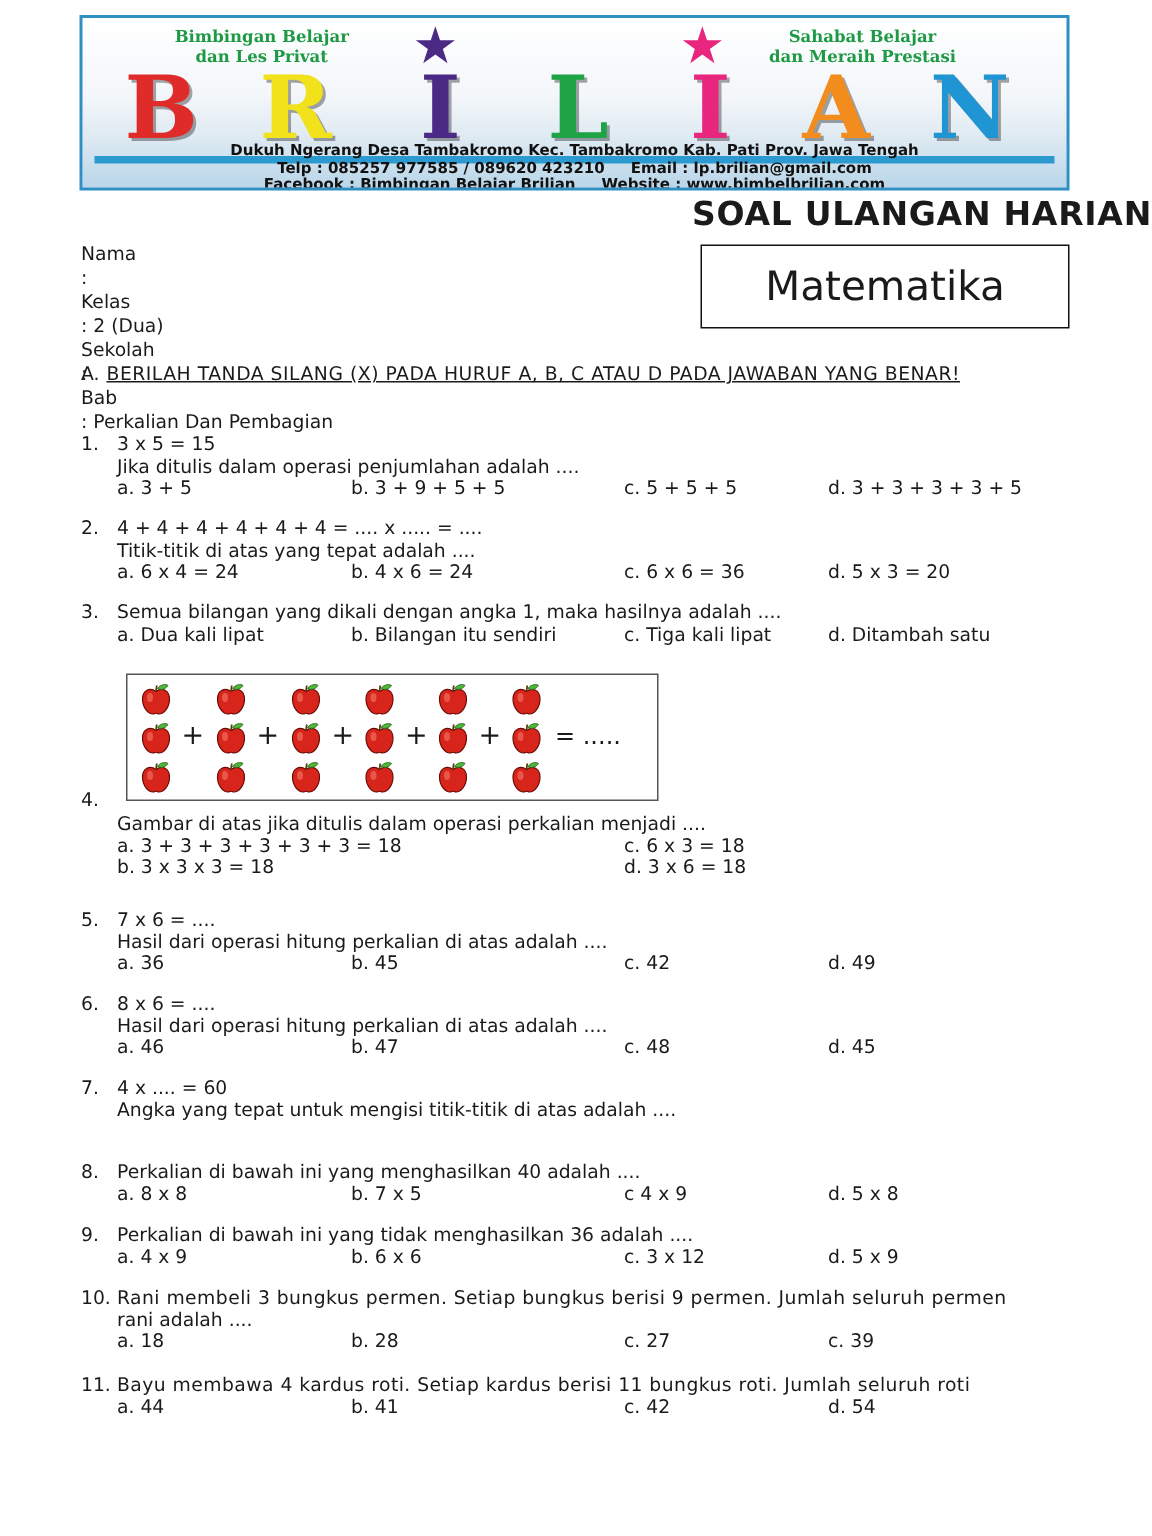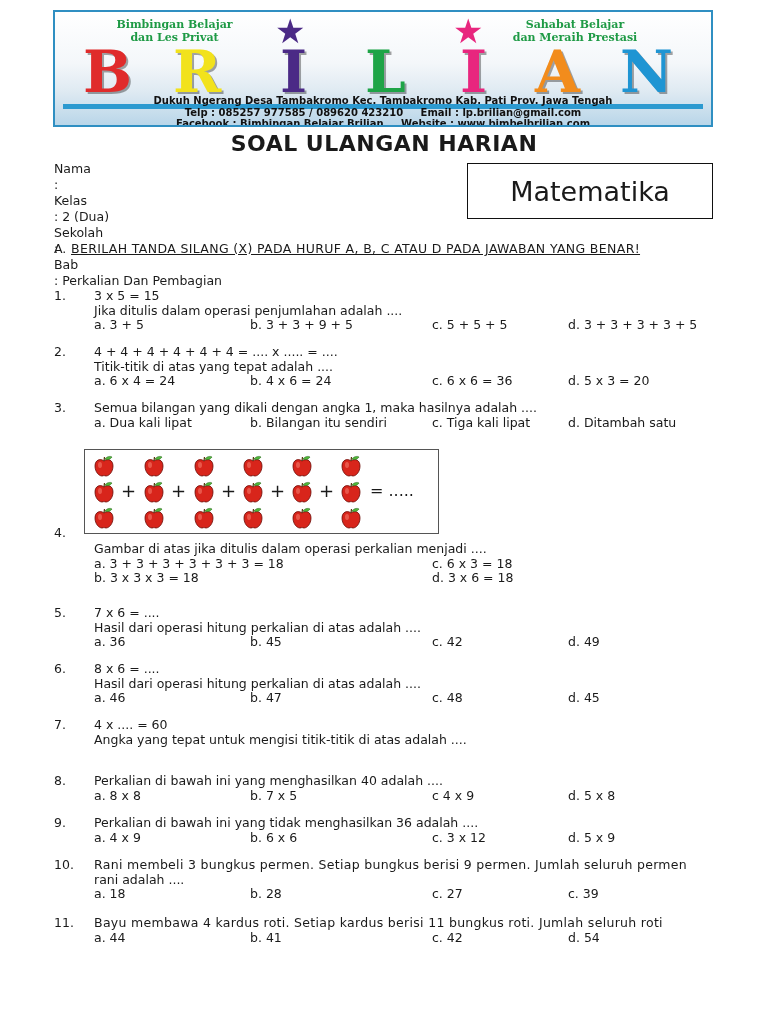--- a/index.html
+++ b/index.html
@@ -7,32 +7,32 @@
   .banner{position:absolute;left:53px;top:10px;width:660px;height:117px;border:2px solid #2f8fc2;box-sizing:border-box;
     background:linear-gradient(180deg,#ffffff 0%,#f4f7fa 45%,#dfeaf2 70%,#b9d6e9 100%);overflow:hidden;}
   .banner .tag{position:absolute;font-family:"DejaVu Serif","Liberation Serif",serif;font-weight:bold;color:#1e9a45;font-size:11px;text-align:center;line-height:13px;}
   .banner .tag.left{left:52px;top:6px;width:135px;}
   .banner .tag.right{left:445px;top:6px;width:150px;}
   .banner .letter{position:absolute;top:30px;font-family:"DejaVu Serif","Liberation Serif",serif;font-weight:bold;font-size:58px;line-height:60px;
     text-shadow:2px 2px 0 rgba(0,0,0,0.35);}
   .banner .star{position:absolute;font-size:34px;line-height:34px;}
   .banner .bar{position:absolute;left:8px;right:8px;top:92px;height:5px;background:#2c9ad0;}
   .banner .info{position:absolute;left:0;right:0;font-weight:bold;font-size:10px;text-align:center;color:#111;line-height:11px;}
-  .title{position:absolute;left:0;width:768px;top:131px;text-align:center;font-weight:bold;font-size:22px;letter-spacing:0.5px;}
+  .title{position:absolute;left:0;width:768px;top:131px;text-align:right;font-weight:bold;font-size:22px;letter-spacing:0.5px;}
   .meta{position:absolute;left:54px;top:161px;font-size:12.5px;line-height:16px;}
   .meta .row{display:flex;flex-direction:column;}
   .meta .k{width:90px;}
   .subject-box{position:absolute;left:467px;top:163px;width:246px;height:56px;border:1.5px solid #111;box-sizing:border-box;
     display:flex;align-items:center;justify-content:center;font-size:27px;}
   .instr{position:absolute;left:54px;top:241px;width:660px;font-size:12.5px;line-height:16px;display:flex;}
   .instr .lbl{width:17px;}
   .instr .txt{flex:1;text-decoration:underline;text-align:justify;letter-spacing:0.35px;}
   .q{position:absolute;left:54px;width:662px;font-size:12.5px;line-height:14.5px;}
   .q .num{position:absolute;left:0;top:0;}
-  .q .body{margin-left:40px;}
+  .q .body{margin-left:24px;}
   .q .opts{position:relative;height:14.5px;}
   .q .opts span{position:absolute;top:0;white-space:nowrap;}
   .o0{left:0;} .o1{left:156px;} .o2{left:338px;} .o3{left:474px;}
   .q .justify{text-align:justify;letter-spacing:0.3px;}
   .pic{position:absolute;left:84px;top:449px;width:355px;height:85px;border:1px solid #555;box-sizing:border-box;background:#fff;}
   .apple{position:absolute;width:22px;height:22px;}
   .sym{position:absolute;font-size:18px;line-height:20px;}
 </style>
 </head>
 <body>
@@ -89,21 +89,21 @@
   <span class="txt">BERILAH TANDA SILANG (X) PADA HURUF A, B, C ATAU D PADA JAWABAN YANG BENAR!</span>
 </div>
 
 <div class="q" style="top:289px;">
   <span class="num">1.</span>
   <div class="body">
     <div>3 x 5 = 15</div>
     <div>Jika ditulis dalam operasi penjumlahan adalah ....</div>
     <div class="opts">
       <span class="o0">a. 3 + 5</span>
-      <span class="o1">b. 3 + 3 + 9 + 5</span>
+      <span class="o1">b. 3 + 9 + 5 + 5</span>
       <span class="o2">c. 5 + 5 + 5</span>
       <span class="o3">d. 3 + 3 + 3 + 3 + 5</span>
     </div>
   </div>
 </div>
 
 <div class="q" style="top:345px;">
   <span class="num">2.</span>
   <div class="body">
     <div>4 + 4 + 4 + 4 + 4 + 4 = .... x ..... = ....</div>

